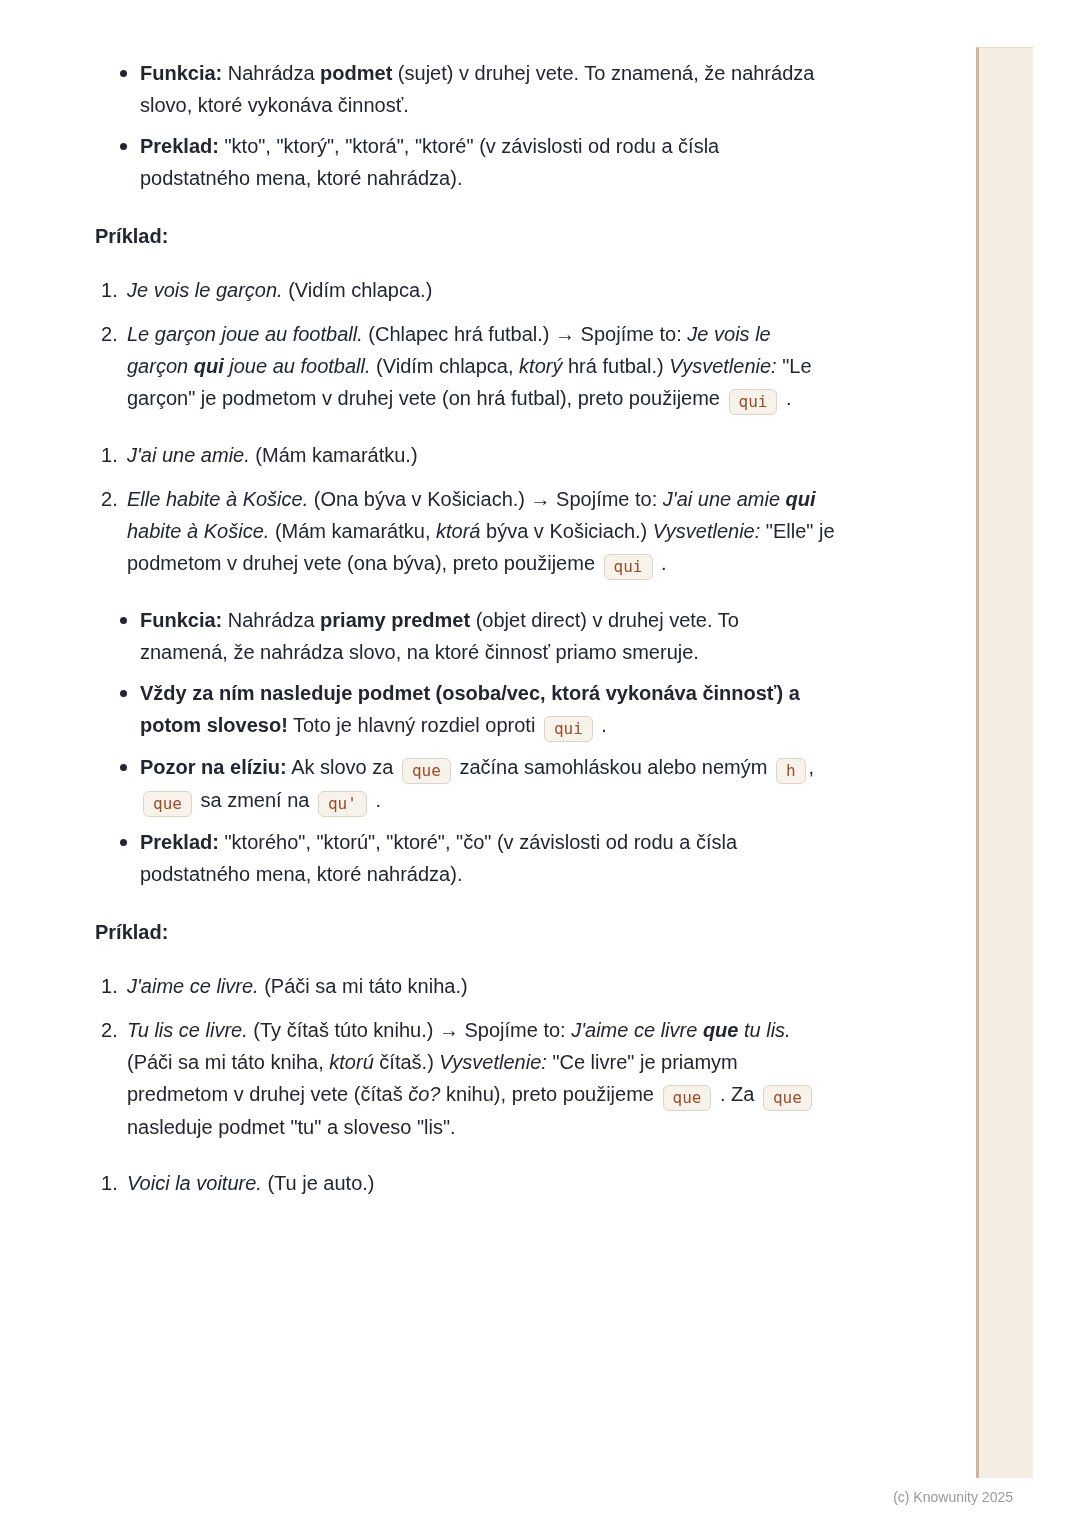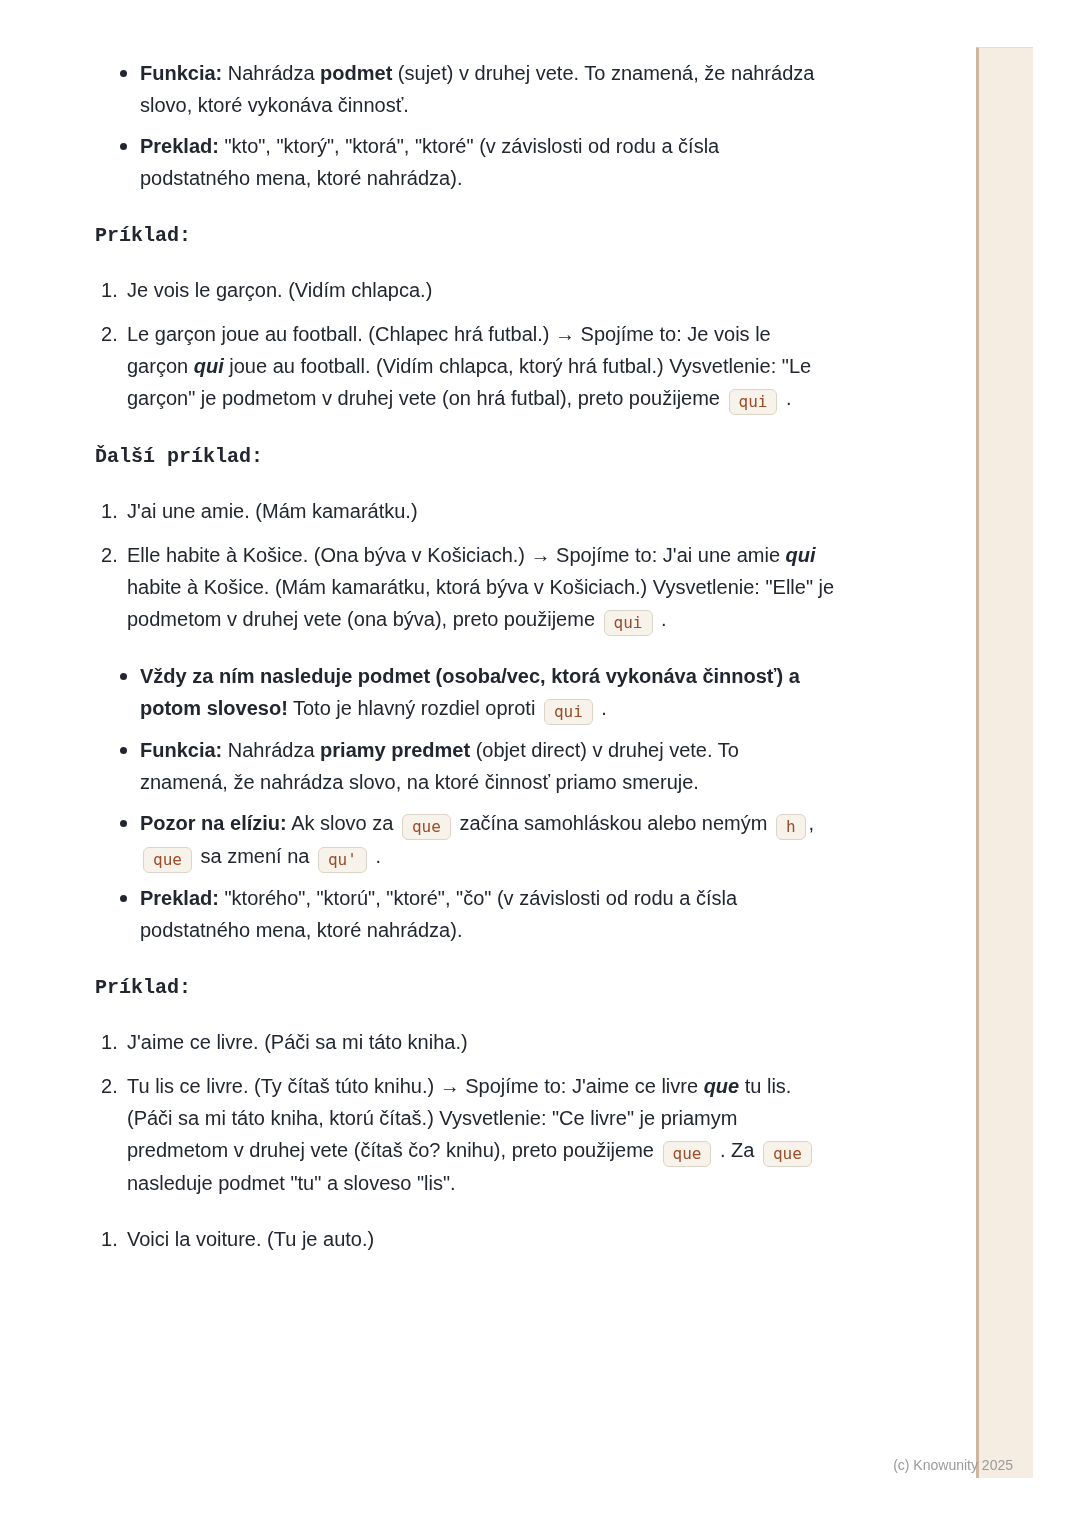--- a/index.html
+++ b/index.html
@@ -20,21 +20,21 @@
     font-family:"Liberation Sans","DejaVu Sans",sans-serif;
     color:var(--text,#222630);
   }
   .page-edge{
     position:absolute;left:976px;top:47px;width:57px;height:1431px;
     background:var(--page-edge-bg,#F6EDE2);
     border-left:3px solid var(--page-edge-border,#CDB89F);
     border-top:1px solid #e9ddcb;
   }
   .watermark{
-    position:absolute;top:1456px;right:67px;
+    position:absolute;top:1488px;right:67px;
     font-size:14px;line-height:18px;color:var(--watermark,#9A9A9A);
     z-index:5;white-space:nowrap;
   }
   .content{
     position:absolute;left:95px;top:0;width:742px;
     padding-top:48px;
     font-size:20px;line-height:32px;
   }
   ul,ol{margin:0 0 24px 0;}
   ul{padding-left:29px;list-style:none;}
@@ -42,28 +42,28 @@
   ul>li::before{
     content:"";position:absolute;left:-20px;top:13px;
     width:7px;height:7px;border-radius:50%;background:var(--text,#222630);
   }
   ol{padding-left:32px;list-style:none;counter-reset:n;}
   ol>li{margin:12px 0;position:relative;counter-increment:n;}
   ol>li::before{
     content:counter(n) ".";
     position:absolute;left:-26px;top:0;
   }
-  .plabel{font-weight:700;margin:26px 0 22px 0;font-family:Liberation Mono, monospace;}
+  .plabel{font-weight:700;margin:26px 0 22px 0;}
   .h2{
     font-size:30px;line-height:38px;font-weight:700;
     color:var(--heading-accent,#E8861D);
     margin:40px 0 20px 0;
   }
   .seg-b{font-weight:700;}
-  .seg-i{margin-top:32px;}
+  .seg-i{font-style:italic;margin-top:32px;}
   .seg-bi{font-weight:700;font-style:italic;}
   .seg-chip{
     display:inline-block;
     font-family:"DejaVu Sans Mono","Liberation Mono",monospace;
     font-size:16px;line-height:20px;
     color:var(--chip-text,#9D4B28);
     background:var(--chip-bg,#F7F2EA);
     border:1px solid var(--chip-border,#DCD4C8);
     border-radius:6px;
     padding:2px 9px;
@@ -84,32 +84,31 @@
       <li><span class="seg-b">Funkcia:</span><span class="seg-t"> Nahrádza </span><span class="seg-b">podmet</span><span class="seg-t"> (sujet) v druhej vete. To znamená, že nahrádza slovo, ktoré vykonáva činnosť.</span></li>
       <li><span class="seg-b">Preklad:</span><span class="seg-t"> "kto", "ktorý", "ktorá", "ktoré" (v závislosti od rodu a čísla podstatného mena, ktoré nahrádza).</span></li>
     </ul>
 
     <p class="plabel">Príklad:</p>
     <ol>
       <li><span class="seg-i">Je vois le garçon.</span><span class="seg-t"> (Vidím chlapca.)</span></li>
       <li><span class="seg-i">Le garçon joue au football.</span><span class="seg-t"> (Chlapec hrá futbal.) → Spojíme to: </span><span class="seg-i">Je vois le garçon </span><span class="seg-bi">qui</span><span class="seg-i"> joue au football.</span><span class="seg-t"> (Vidím chlapca, </span><span class="seg-i">ktorý</span><span class="seg-t"> hrá futbal.) </span><span class="seg-i">Vysvetlenie:</span><span class="seg-t"> "Le garçon" je podmetom v druhej vete (on hrá futbal), preto použijeme </span><span class="seg-chip">qui</span><span class="seg-t"> .</span></li>
     </ol>
 
-    <p class="plabel">Ďalší príklad:</p>
     <ol>
       <li><span class="seg-i">J'ai une amie.</span><span class="seg-t"> (Mám kamarátku.)</span></li>
       <li><span class="seg-i">Elle habite à Košice.</span><span class="seg-t"> (Ona býva v Košiciach.) → Spojíme to: </span><span class="seg-i">J'ai une amie </span><span class="seg-bi">qui</span><span class="seg-i"> habite à Košice.</span><span class="seg-t"> (Mám kamarátku, </span><span class="seg-i">ktorá</span><span class="seg-t"> býva v Košiciach.) </span><span class="seg-i">Vysvetlenie:</span><span class="seg-t"> "Elle" je podmetom v druhej vete (ona býva), preto použijeme </span><span class="seg-chip">qui</span><span class="seg-t"> .</span></li>
     </ol>
   </section>
 
   <section>
 
     <ul>
+      <li><span class="seg-b">Funkcia:</span><span class="seg-t"> Nahrádza </span><span class="seg-b">priamy predmet</span><span class="seg-t"> (objet direct) v druhej vete. To znamená, že nahrádza slovo, na ktoré činnosť priamo smeruje.</span></li>
       <li><span class="seg-b">Vždy za ním nasleduje podmet (osoba/vec, ktorá vykonáva činnosť) a potom sloveso!</span><span class="seg-t"> Toto je hlavný rozdiel oproti </span><span class="seg-chip">qui</span><span class="seg-t"> .</span></li>
-      <li><span class="seg-b">Funkcia:</span><span class="seg-t"> Nahrádza </span><span class="seg-b">priamy predmet</span><span class="seg-t"> (objet direct) v druhej vete. To znamená, že nahrádza slovo, na ktoré činnosť priamo smeruje.</span></li>
       <li><span class="seg-b">Pozor na elíziu:</span><span class="seg-t"> Ak slovo za </span><span class="seg-chip">que</span><span class="seg-t"> začína samohláskou alebo nemým </span><span class="seg-chip">h</span><span class="seg-t">, </span><span class="seg-chip">que</span><span class="seg-t"> sa zmení na </span><span class="seg-chip">qu'</span><span class="seg-t"> .</span></li>
       <li><span class="seg-b">Preklad:</span><span class="seg-t"> "ktorého", "ktorú", "ktoré", "čo" (v závislosti od rodu a čísla podstatného mena, ktoré nahrádza).</span></li>
     </ul>
 
     <p class="plabel">Príklad:</p>
     <ol>
       <li><span class="seg-i">J'aime ce livre.</span><span class="seg-t"> (Páči sa mi táto kniha.)</span></li>
       <li><span class="seg-i">Tu lis ce livre.</span><span class="seg-t"> (Ty čítaš túto knihu.) → Spojíme to: </span><span class="seg-i">J'aime ce livre </span><span class="seg-bi">que</span><span class="seg-i"> tu lis.</span><span class="seg-t"> (Páči sa mi táto kniha, </span><span class="seg-i">ktorú</span><span class="seg-t"> čítaš.) </span><span class="seg-i">Vysvetlenie:</span><span class="seg-t"> "Ce livre" je priamym predmetom v druhej vete (čítaš </span><span class="seg-i">čo?</span><span class="seg-t"> knihu), preto použijeme </span><span class="seg-chip">que</span><span class="seg-t"> . Za </span><span class="seg-chip">que</span><span class="seg-t"> nasleduje podmet "tu" a sloveso "lis".</span></li>
     </ol>
 

